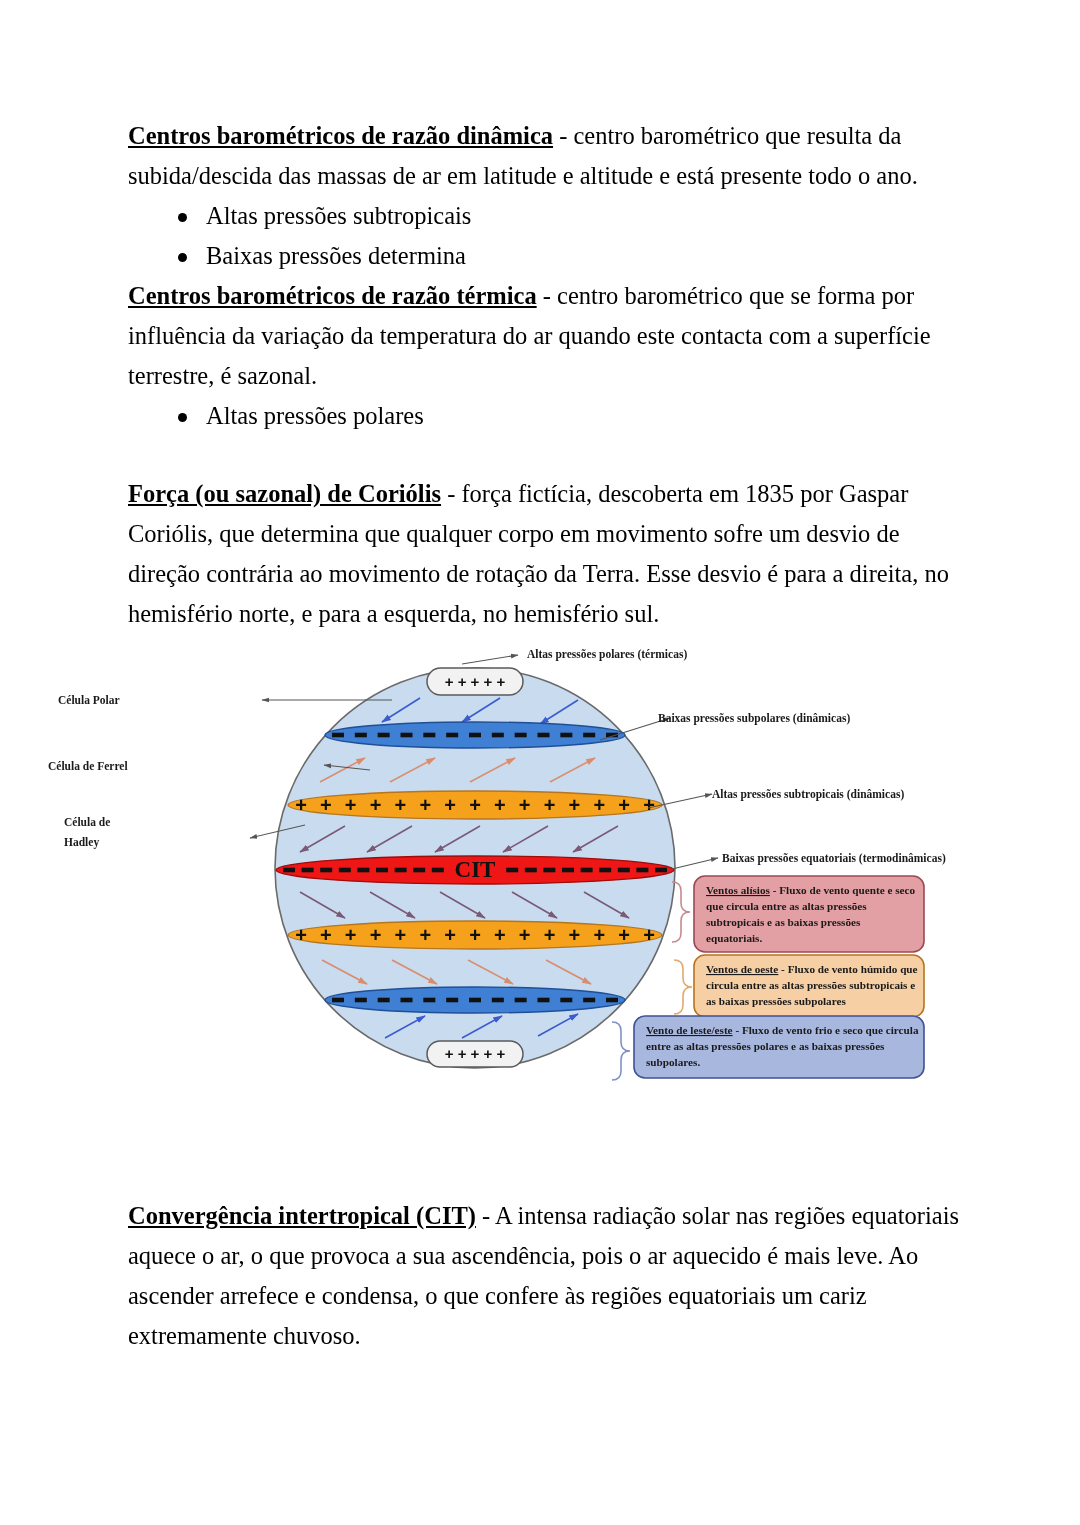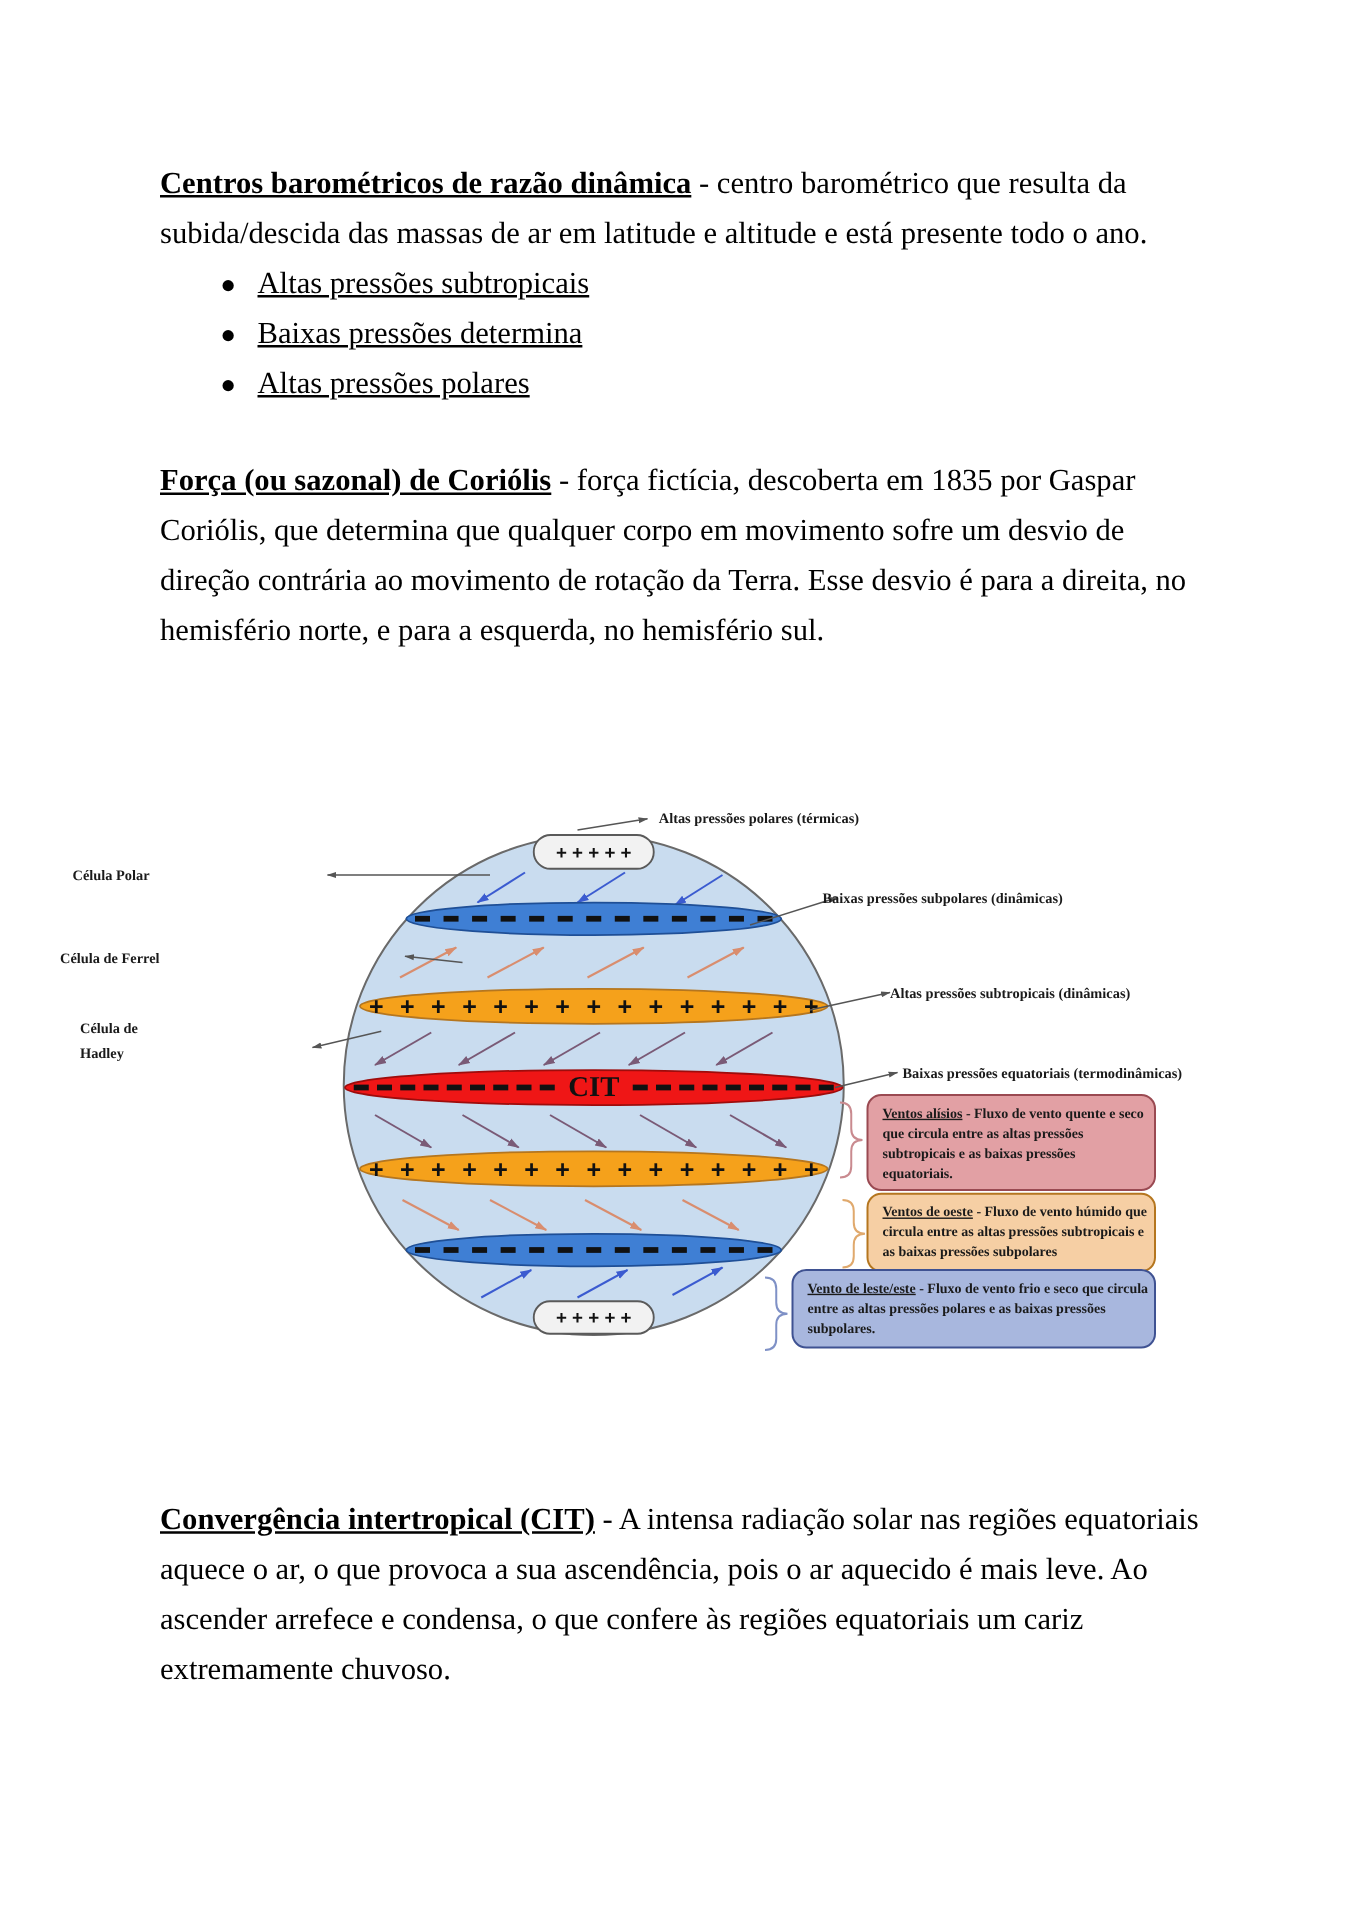--- a/index.html
+++ b/index.html
@@ -19,21 +19,21 @@
   .page {
     position: absolute;
     left: 0; top: 0;
     width: 1080px;
     height: 1525px;
   }
 
   .content {
     position: absolute;
     left: 128px;
-    top: 127px;
+    top: 116px;
     width: 830px;
   }
 
   
   .para {
     font-size: 24.5px;
     line-height: 40px;
     margin: 0;
     text-align: left;
   }
@@ -45,21 +45,20 @@
   .bullets {
     list-style: none;
     margin: 0;
     padding: 0 0 0 48px;
   }
   .bullets li {
     font-size: 24.5px;
     line-height: 40px;
     position: relative;
     padding-left: 30px;
-    text-decoration: underline;
   }
   .bullets li::before {
     content: "";
     position: absolute;
     left: 2px;
     top: 17px;
     width: 9px;
     height: 9px;
     border-radius: 50%;
     background: #000;
@@ -116,20 +115,23 @@
   <div class="content">
 
     <p class="para">
       <span class="lead">Centros barométricos de razão dinâmica</span><span> - </span><span> centro barométrico que resulta da subida/descida das massas de ar em latitude e altitude e está presente todo o ano.</span>
     </p>
     <ul class="bullets">
       <li>Altas pressões subtropicais</li>
       <li>Baixas pressões determina</li>
     </ul>
 
+    <p class="para">
+      <span class="lead">Centros barométricos de razão térmica</span><span> - </span><span> centro barométrico que se forma por influência da variação da temperatura do ar quando este contacta com a superfície terrestre, é sazonal.</span>
+    </p>
     <ul class="bullets">
       <li>Altas pressões polares</li>
     </ul>
 
     <div class="gap-lg"></div>
 
     <p class="para">
       <span class="lead">Força (ou sazonal) de Coriólis</span><span> - </span><span>força fictícia, descoberta em 1835 por Gaspar Coriólis, que determina que qualquer corpo em movimento sofre um desvio de direção contrária ao movimento de rotação da Terra. Esse desvio é para a direita, no hemisfério norte, e para a esquerda, no hemisfério sul.</span>
     </p>
   </div>

